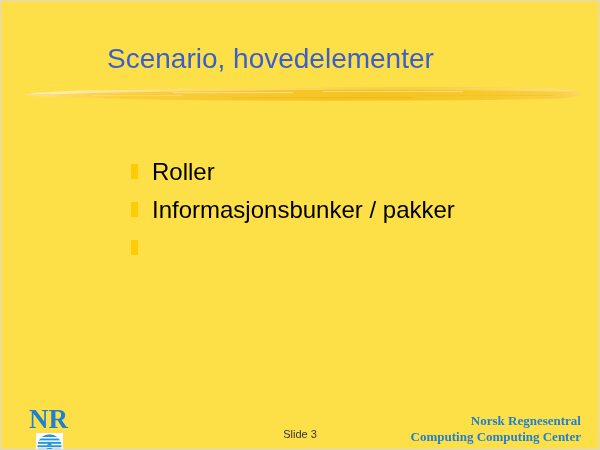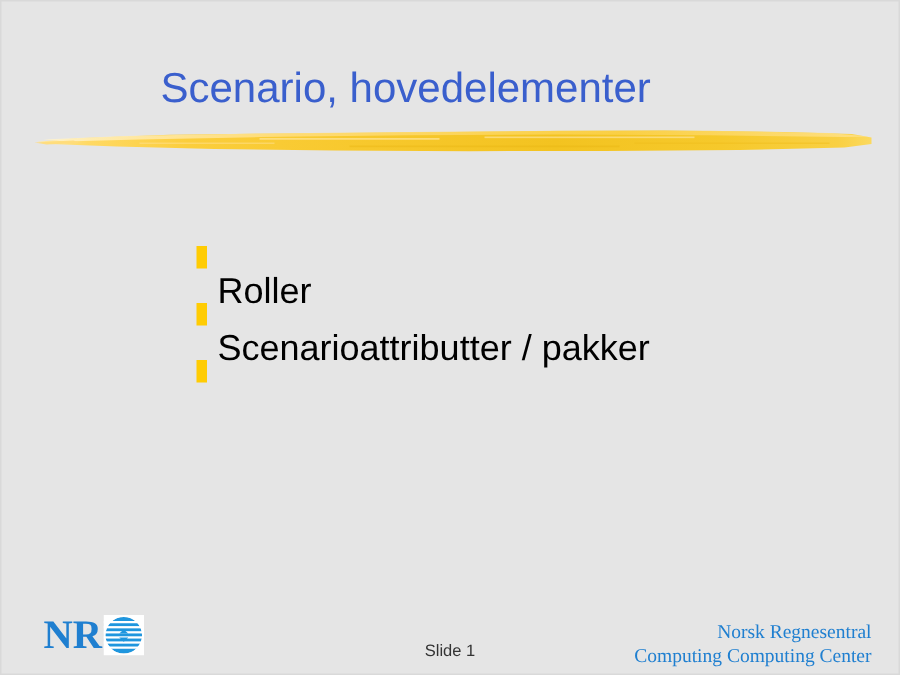--- a/index.html
+++ b/index.html
@@ -6,21 +6,21 @@
   html, body {
     margin: 0;
     padding: 0;
     background: #ffffff;
   }
 
   #slide {
     position: relative;
     width: 600px;
     height: 450px;
-    background: #e5e5e5;
+    background: #fde047;
     overflow: hidden;
     font-family: "Liberation Sans", sans-serif;
     box-sizing: border-box;
     border: 1px solid #d9d9d9;
   }
 
   
   #slide-title {
     position: absolute;
     left: 106px;
@@ -49,21 +49,20 @@
   #bullet-list {
     position: absolute;
     left: 130px;
     top: 155px;
     width: 440px;
   }
   .bullet-row {
     display: flex;
     align-items: flex-start;
     height: 38px;
-    flex-direction: column;
   }
   .bullet-marker {
     flex: 0 0 auto;
     width: 7px;
     height: 15px;
     background: #ffcc03;
     margin-top: 8px;
   }
   .bullet-text {
     flex: 1 1 auto;
@@ -77,20 +76,21 @@
   }
 
   
   #footer-logo {
     position: absolute;
     left: 28px;
     top: 405px;
     display: flex;
     align-items: center;
     height: 34px;
+    flex-direction: column;
   }
   #footer-logo-text {
     font-family: "Liberation Serif", serif;
     font-weight: bold;
     font-size: 27px;
     line-height: 27px;
     color: #1f7fd0;
     letter-spacing: 0px;
   }
   #footer-logo-globe {
@@ -110,21 +110,21 @@
     font-size: 11px;
     color: #333333;
   }
 
   #footer-org {
     position: absolute;
     right: 18px;
     top: 412px;
     text-align: right;
     font-family: "Liberation Serif", serif;
-    font-weight: normal;
+    font-weight: bold;
     font-size: 13px;
     line-height: 16px;
     color: #1f7fd0;
     white-space: nowrap;
   }
   #footer-org div { display: block; }
 </style>
 </head>
 <body>
 
@@ -173,21 +173,21 @@
 
   <div id="bullet-list">
 
     <div class="bullet-row">
       <span class="bullet-marker"></span>
       <span class="bullet-text">Roller</span>
     </div>
 
     <div class="bullet-row">
       <span class="bullet-marker"></span>
-      <span class="bullet-text">Scenarioattributter / pakker</span>
+      <span class="bullet-text">Informasjonsbunker / pakker</span>
     </div>
 
     <div class="bullet-row">
       <span class="bullet-marker"></span>
     </div>
 
   </div>
 
   <div id="footer-logo">
     <span id="footer-logo-text">NR</span>
@@ -204,20 +204,20 @@
 
         <path d="M10.5,12.4 L16.5,12.4 L13.5,9.6 Z" fill="#1F96DE"></path>
         <path d="M10.5,15.0 L16.5,15.0 L13.5,17.8 Z" fill="#1F96DE"></path>
 
         <path d="M13.5,1.3 A12.2,12.2 0 1,0 13.5,25.7 A12.2,12.2 0 1,0 13.5,1.3 Z
                  M0,0 L27,0 L27,27 L0,27 Z" fill="#FFFFFF" fill-rule="evenodd"></path>
       </svg>
     </span>
   </div>
 
-  <div id="slide-number">Slide 1</div>
+  <div id="slide-number">Slide 3</div>
 
   <div id="footer-org">
     <div>Norsk Regnesentral</div>
     <div>Computing Computing Center</div>
   </div>
 
 </div>
 
 </body></html>

